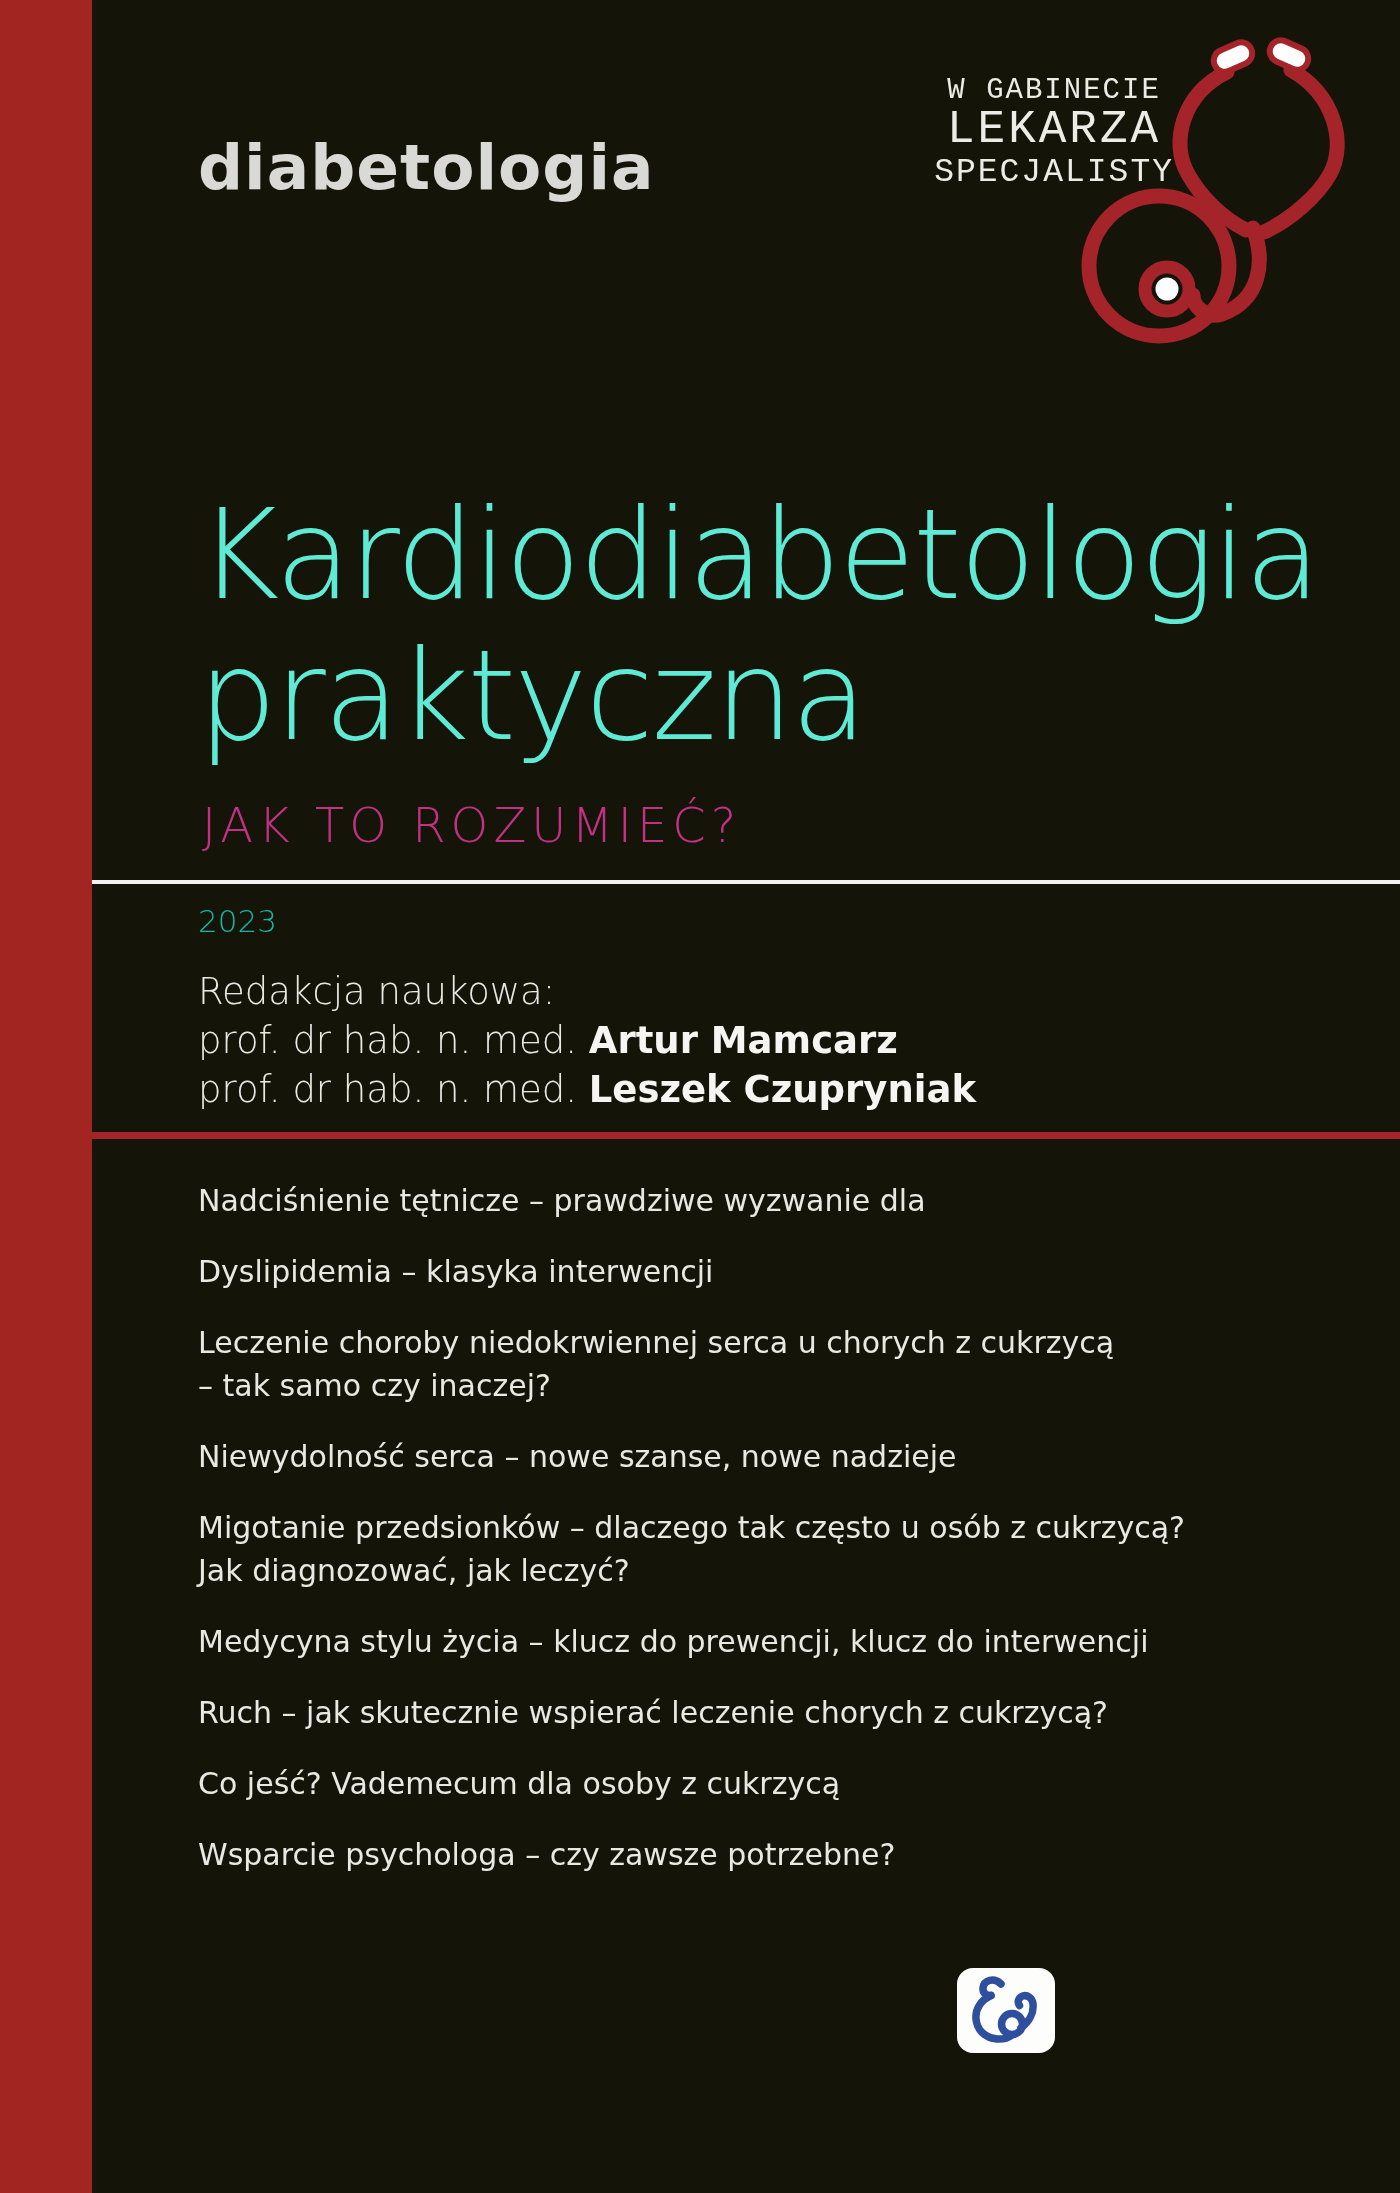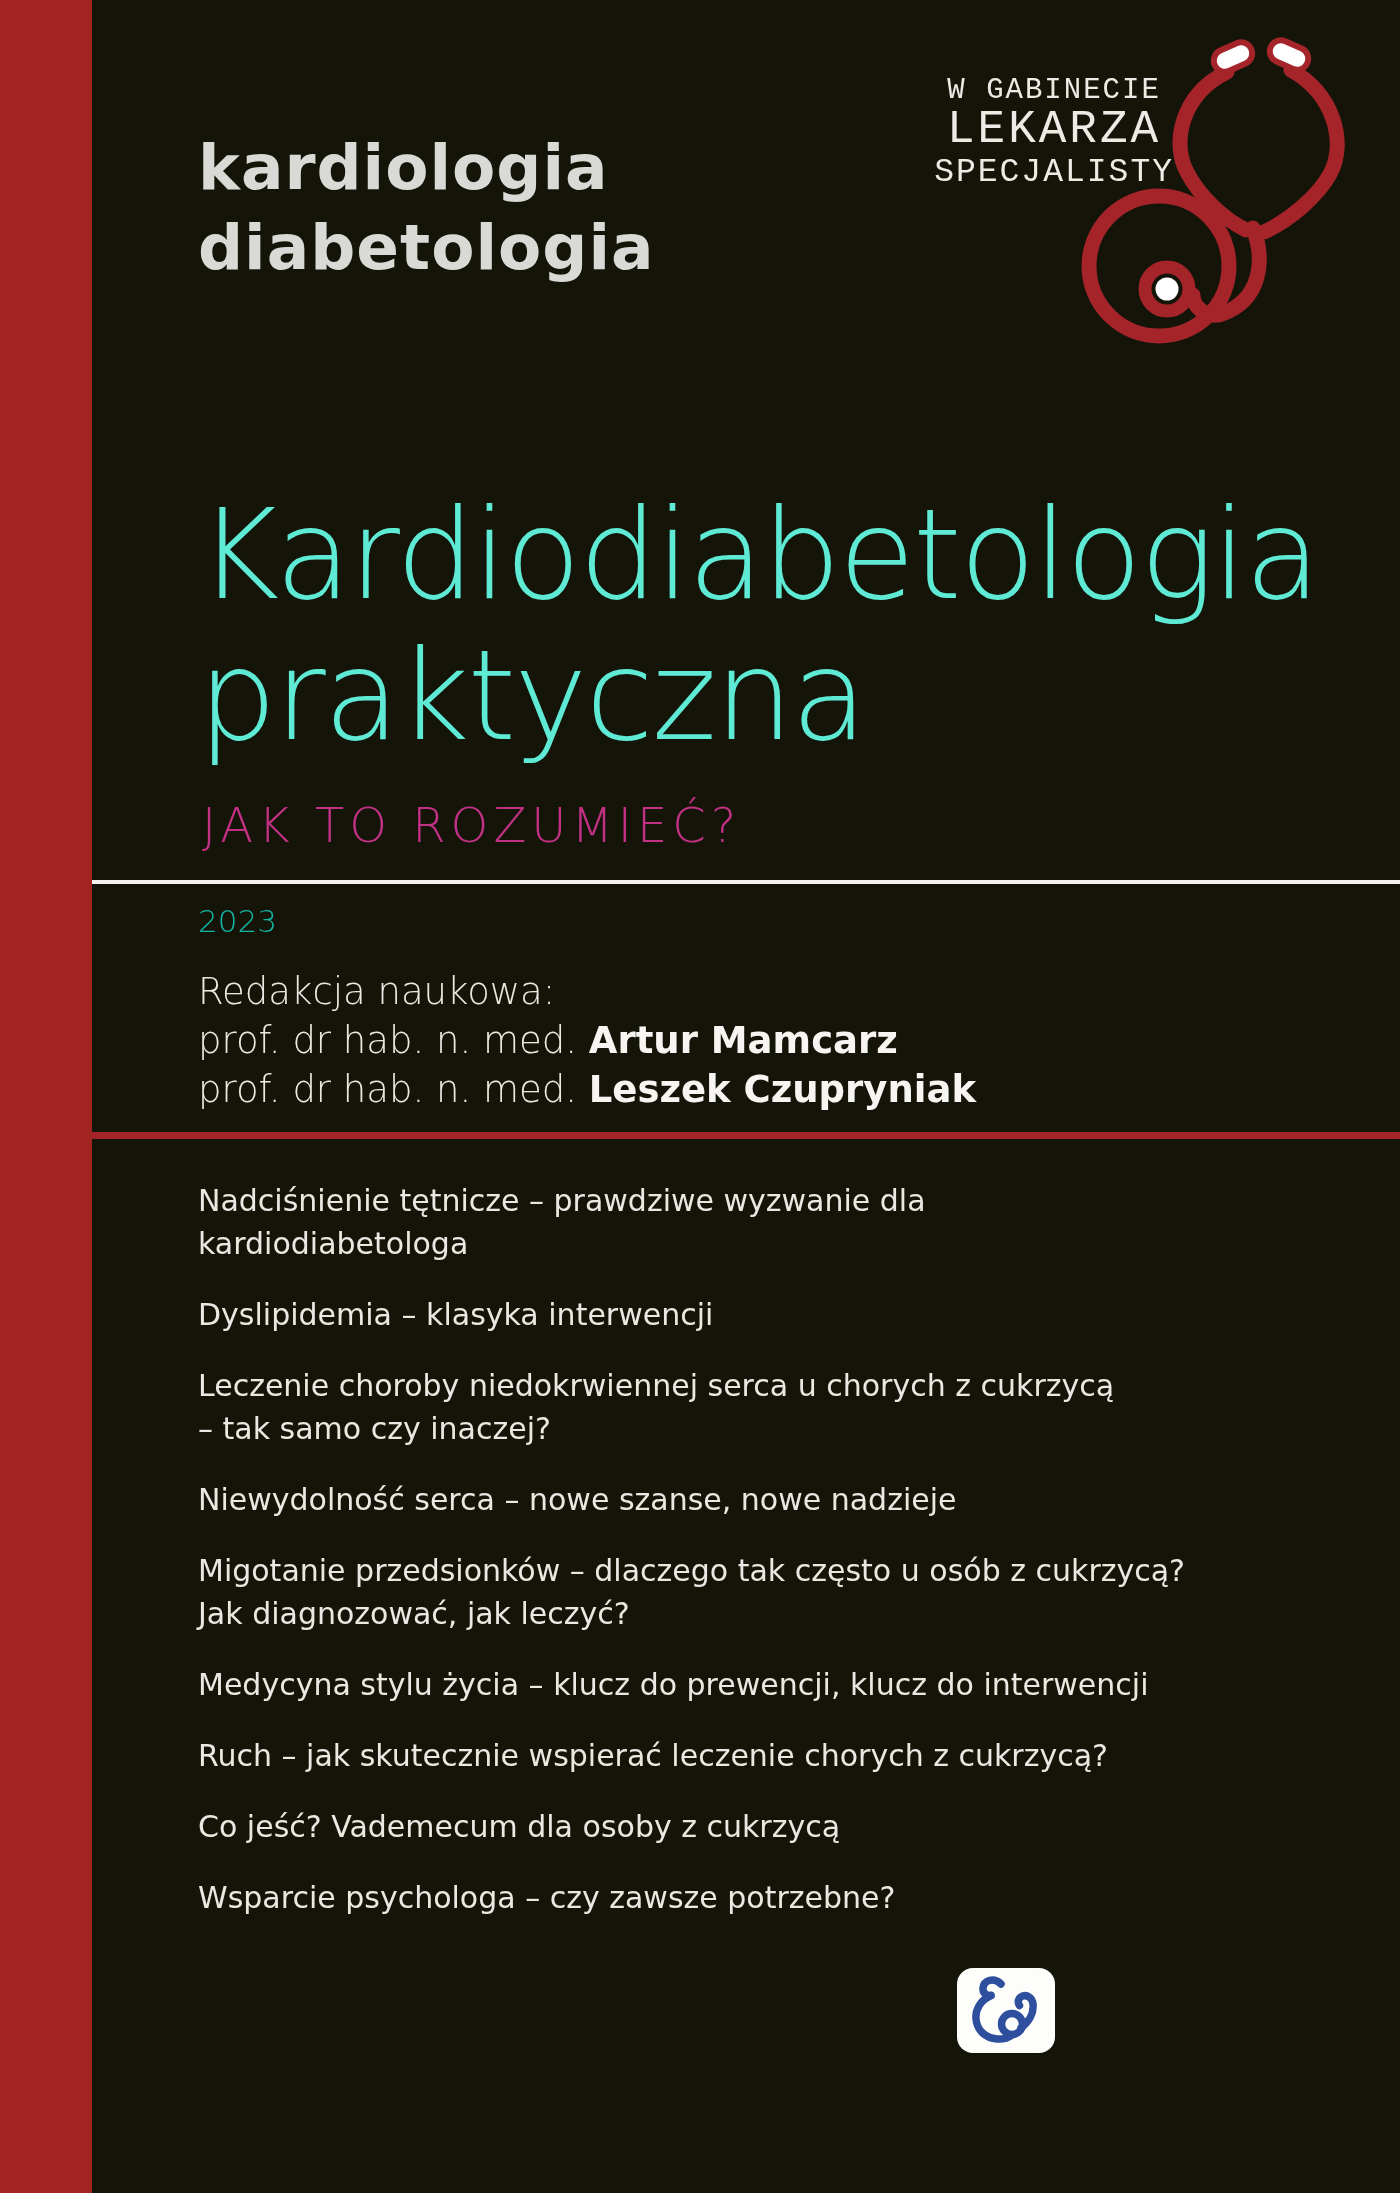--- a/index.html
+++ b/index.html
@@ -74,21 +74,20 @@
     font-size:86px;font-weight:600;letter-spacing:2px;color:#fbfbf9;
     line-height:85px;
   }
 </style>
 </head>
 <body style="--bg: #141409; --stripe: #a32522; --accent: #a4242a; --magenta: #c23184;">
 
 <div class="stripe"></div>
 
 <div class="series">
-  <div>kardiologia</div>
   <div>diabetologia</div>
 </div>
 
 <div class="imprint">
   <div class="l1">W GABINECIE</div>
   <div class="l2">LEKARZA</div>
   <div class="l3">SPECJALISTY</div>
 </div>
 
 <svg class="steth" viewBox="1075 25 325 325">
@@ -123,21 +122,20 @@
       <div><span class="prefix">prof. dr hab. n. med. </span><span class="name">Artur Mamcarz</span></div>
       <div><span class="prefix">prof. dr hab. n. med. </span><span class="name">Leszek Czupryniak</span></div>
     </div>
 </div>
 
 <div class="hr-red"></div>
 
 <div class="topics" id="topics">
     <div class="topic-item">
       <div>Nadciśnienie tętnicze – prawdziwe wyzwanie dla</div>
-      <div>kardiodiabetologa</div>
     </div>
     <div class="topic-item">
       <div>Dyslipidemia – klasyka interwencji</div>
     </div>
     <div class="topic-item">
       <div>Leczenie choroby niedokrwiennej serca u chorych z cukrzycą</div>
       <div>– tak samo czy inaczej?</div>
     </div>
     <div class="topic-item">
       <div>Niewydolność serca – nowe szanse, nowe nadzieje</div>

